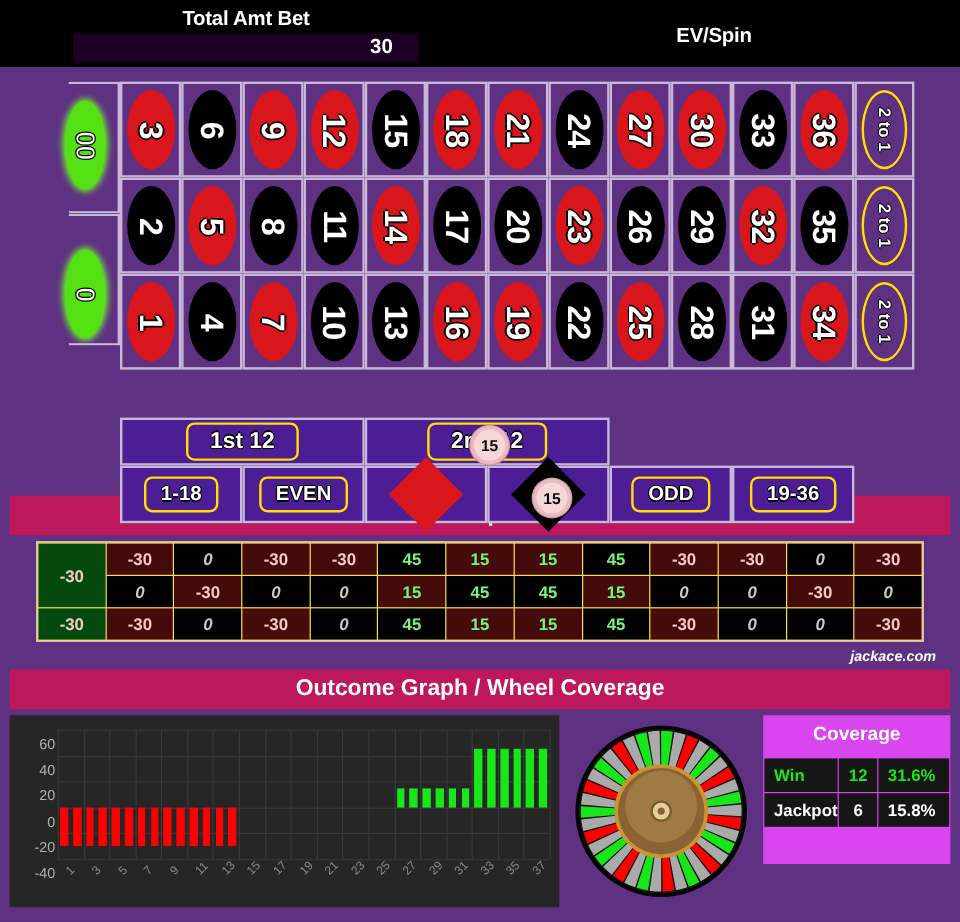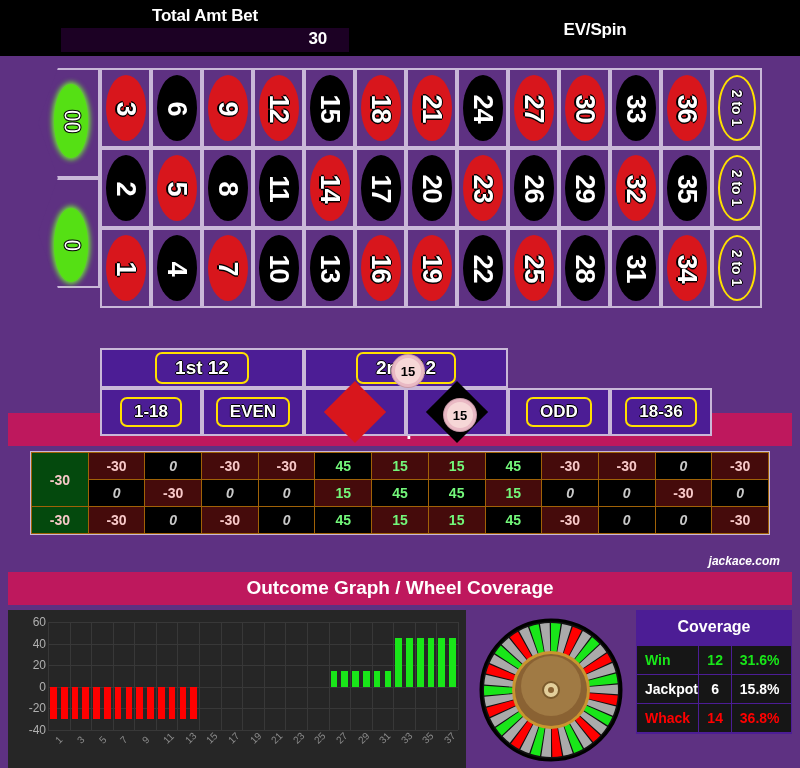--- a/index.html
+++ b/index.html
@@ -104,22 +104,22 @@
     box-shadow:0 0 0 1px #c99aa8;
   }
 
   
   #winloss-wrap{padding:4px 8px 0 8px;}
   .sect-title{
     background:#be185d;color:#fff;text-align:center;font-weight:bold;
     font-size:19px;padding:5px 0 6px 0;
   }
   #wl-table{
-    margin:5px auto 16px auto;border:1px solid #c9b8d8;
-    border-collapse:separate;border-spacing:1px;background:#a16207;
+    margin:5px auto 2px auto;border:1px solid #c9b8d8;
+    border-collapse:separate;border-spacing:1px;background:#fde047;
     width:740px;table-layout:fixed;
   }
   #wl-table td{
     height:26px;text-align:center;font-weight:bold;font-size:14px;
     font-style:italic;padding:0;
   }
   td.bg-red{background:#450b0b;}
   td.bg-black{background:#000;}
   td.bg-green{background:#04490d;}
   .v-pos{color:#73f77a;font-style:normal;}
@@ -133,35 +133,35 @@
   
   #graph-wrap{padding:4px 8px 0 8px;}
   #graph-row{display:flex;margin-top:5px;gap:0;}
   #chart-panel{
     width:458px;height:160px;background:#262626;position:relative;
     box-sizing:border-box;
   }
   .gridline{position:absolute;background:#383838;}
   .ytick{
     position:absolute;right:calc(100% - 38px);color:#b0b0b0;font-size:12px;
-    transform:translateY(-50%);text-align:right;
+    transform:translateY(-50%);text-align:right;margin-top:12px;
   }
   .xtick{
     position:absolute;color:#8a8a8a;font-size:10px;
     transform:rotate(-45deg);transform-origin:left top;white-space:nowrap;
   }
   .bar{position:absolute;}
   .bar.up{background:#19e619;}
   .bar.down{background:#ff0000;}
   #wheel-panel{
     width:170px;height:160px;background:#5e3182;
     display:flex;align-items:center;justify-content:center;
   }
   #cov-panel{
-    flex:1;height:124px;background:#4c1d95;box-sizing:border-box;
+    flex:1;height:124px;background:#d946ef;box-sizing:border-box;
   }
   #cov-title{
     color:#fff;font-weight:bold;font-size:16px;text-align:center;
     padding:8px 0 9px 0;
   }
   #cov-table{width:100%;border-collapse:separate;border-spacing:1px;}
   #cov-table td{
     font-weight:bold;font-size:14px;padding:6px 0;background:#161616;
   }
   #cov-table td.cname{padding-left:8px;}
@@ -418,21 +418,21 @@
   <div class="even-cell" style="left:304px;top:332px;width:102px;height:48px;">
     <div class="diamond red"></div>
   </div>
   <div class="even-cell" style="left:406px;top:332px;width:102px;height:48px;">
     <div class="diamond black"></div>
   </div>
   <div class="even-cell" style="left:508px;top:332px;width:102px;height:48px;text-align:right;">
     <div class="pill small">ODD</div>
   </div>
   <div class="even-cell" style="left:610px;top:332px;width:102px;height:48px;">
-    <div class="pill small">18-36</div>
+    <div class="pill small">19-36</div>
   </div>
 
   <div class="chip" style="left:392px;top:299px;">
     <span>15</span>
   </div>
   <div class="chip" style="left:444px;top:343px;">
     <span>15</span>
   </div>
 </div>
 
@@ -626,22 +626,17 @@
             <tr>
               <td class="cname c-win">Win</td>
               <td class="cnum c-win">12</td>
               <td class="cpct c-win">31.6%</td>
             </tr>
             <tr class="alt">
               <td class="cname c-jack">Jackpot</td>
               <td class="cnum c-jack">6</td>
               <td class="cpct c-jack">15.8%</td>
             </tr>
-            <tr>
-              <td class="cname c-whack">Whack</td>
-              <td class="cnum c-whack">14</td>
-              <td class="cpct c-whack">36.8%</td>
-            </tr>
           </tbody>
       </table>
     </div>
   </div>
 </div>
 
 </body></html>

